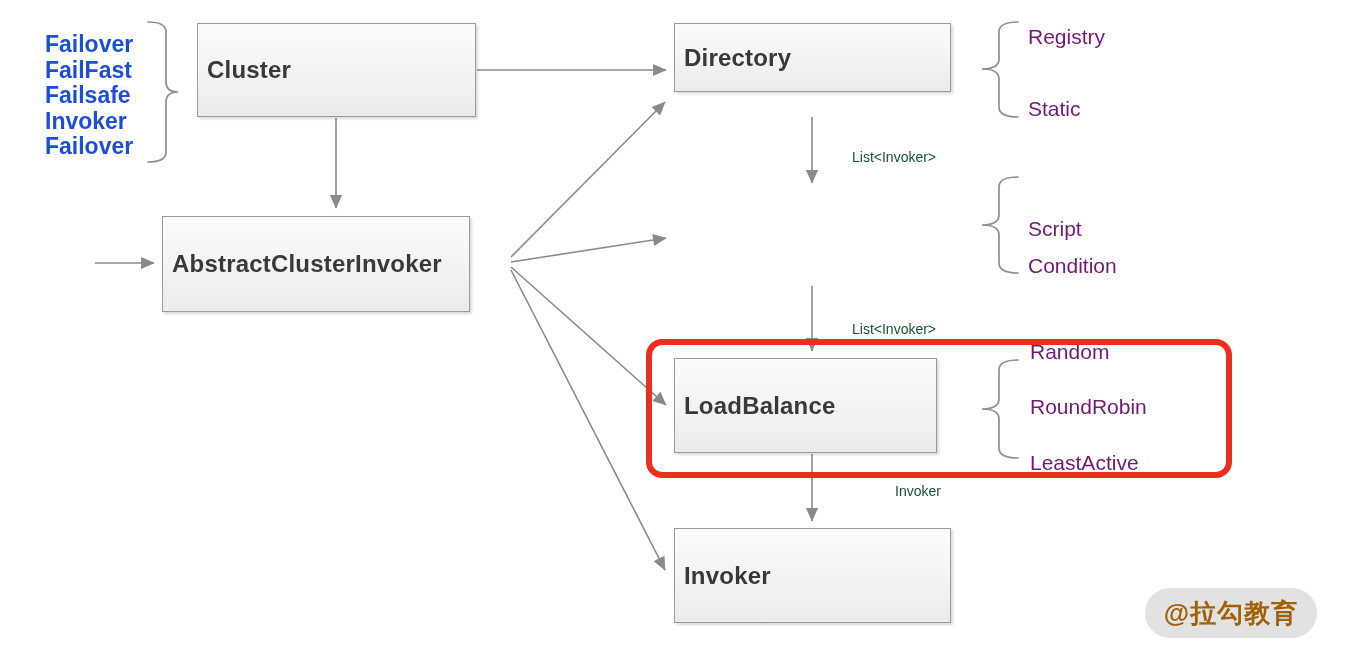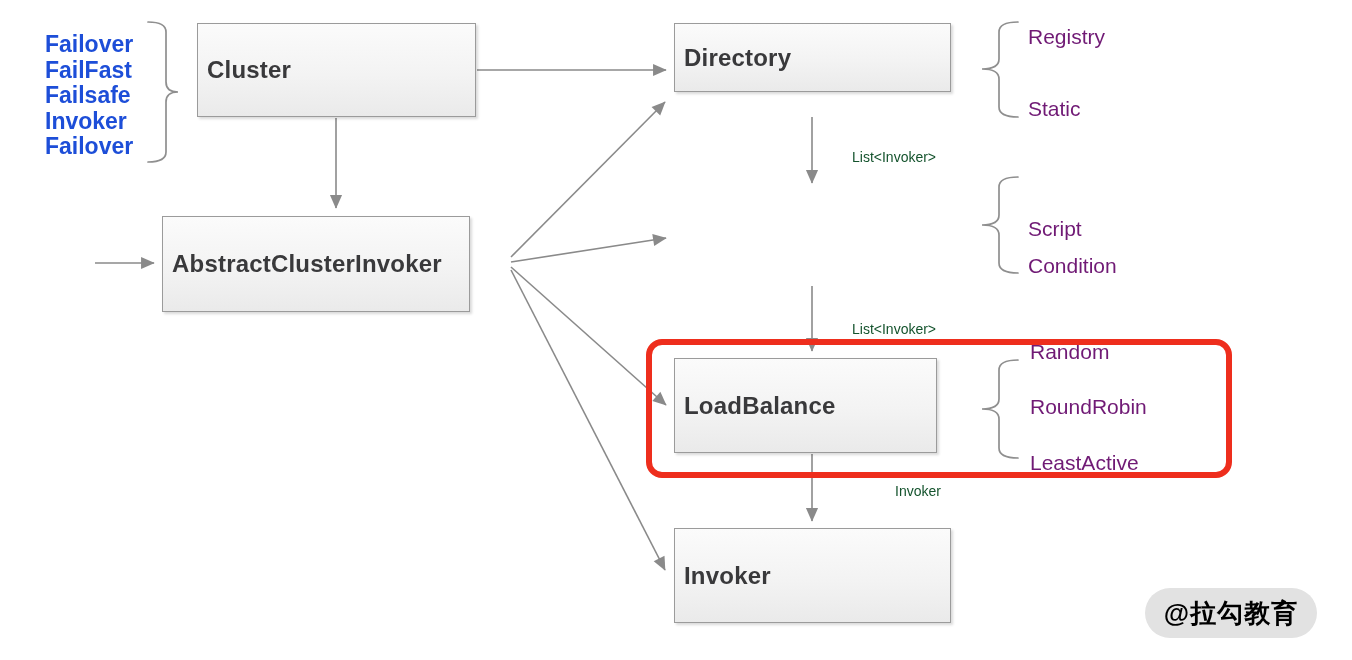--- a/index.html
+++ b/index.html
@@ -29,21 +29,21 @@
   #highlight-rect{
     position:absolute;box-sizing:border-box;
     left:646px;top:339px;width:586px;height:139px;
     border:6px solid #ee2e1d;border-radius:16px;
     background:transparent;
   }
   #watermark{
     position:absolute;left:1145px;top:588px;width:172px;height:50px;
     background:#e2e2e2;border-radius:25px;
     display:flex;align-items:center;justify-content:center;
-    font-size:26px;font-weight:600;color:#000000;letter-spacing:1px;
+    font-size:26px;font-weight:600;color:#a16207;letter-spacing:1px;
   }
 </style>
 </head>
 <body>
 
 <div id="stage">
 
   <svg id="edges" viewBox="0 0 1352 660" xmlns="http://www.w3.org/2000/svg">
     <defs>
       <marker id="arrow" viewBox="0 0 10 10" refX="9" refY="5" markerWidth="9.5" markerHeight="9.5" orient="auto-start-reverse">

